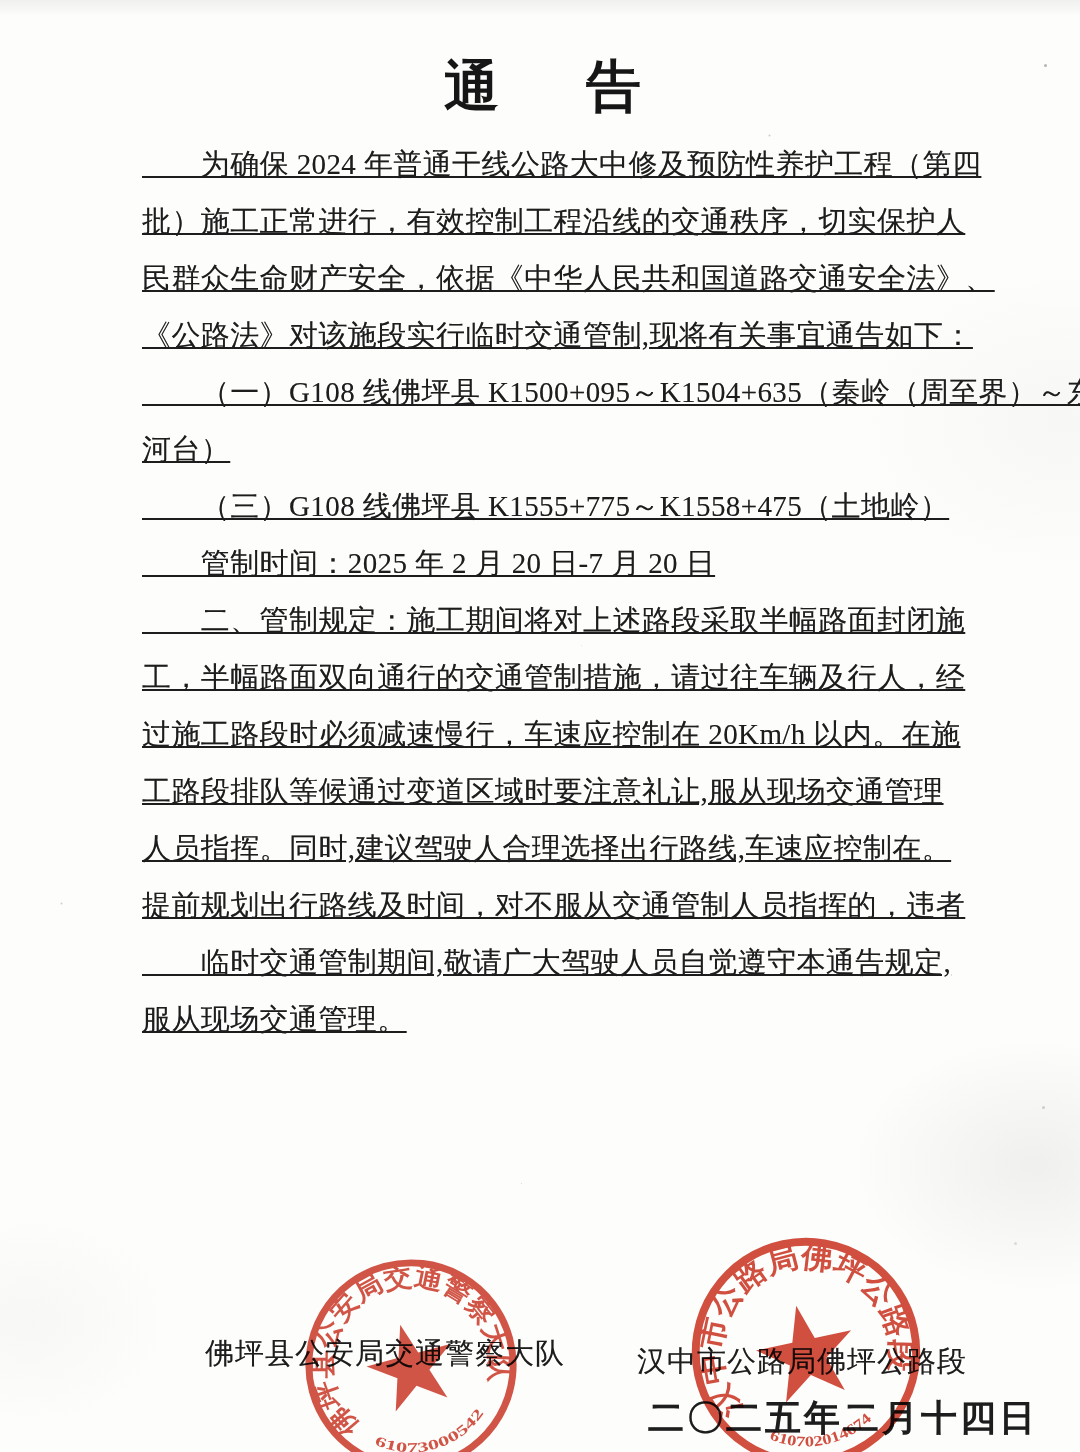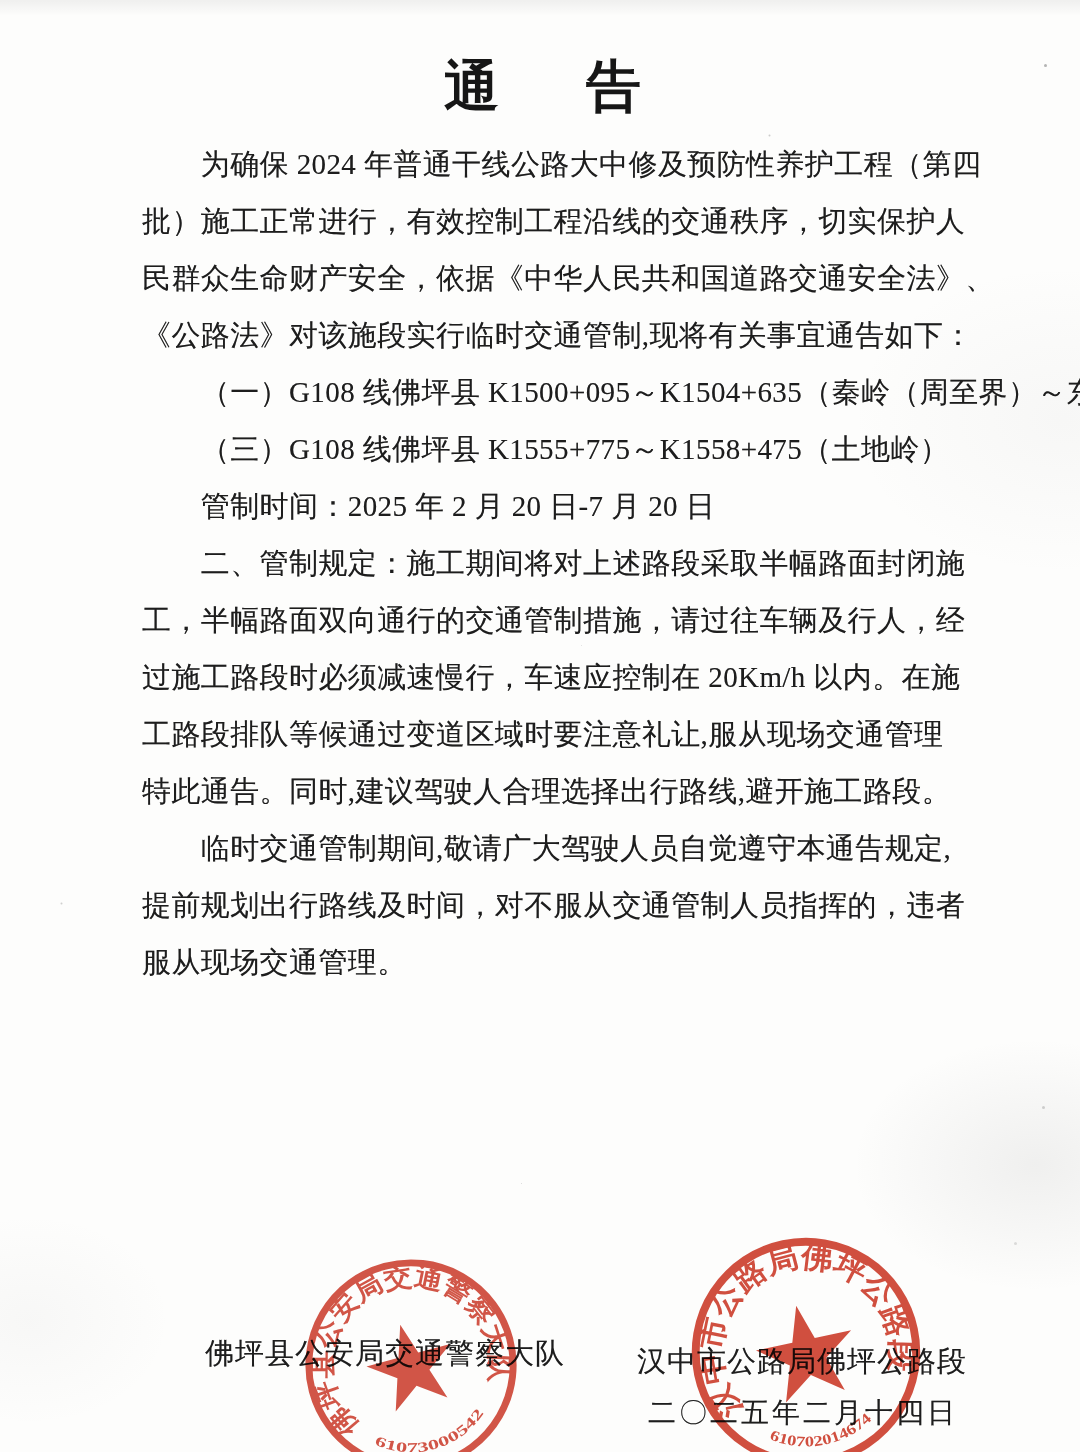--- a/index.html
+++ b/index.html
@@ -35,30 +35,31 @@
     text-align:center;font-size:55px;font-weight:700;color:#161616;
     letter-spacing:16px;padding-left:21px;box-sizing:border-box;
   }
   .body-text{
     position:absolute;left:142px;top:136px;width:836px;
     font-size:29px;color:#1d1d1d;
   }
   .body-line{
     line-height:57px;height:57px;white-space:nowrap;letter-spacing:0.4px;
     text-shadow:0 0 0.5px rgba(20,20,20,0.4);
+    text-decoration:underline;
   }
   .sig{
     position:absolute;font-size:29px;color:#1d1d1d;letter-spacing:1px;
     white-space:nowrap;text-shadow:0 0 0.5px rgba(20,20,20,0.4);
   }
   .sig-left{left:205px;top:1334px;}
   .sig-right{left:637px;top:1342px;}
   .date-line{
-    position:absolute;left:648px;top:1394px;font-size:28px;color:#1d1d1d;
-    letter-spacing:3px;white-space:nowrap;text-shadow:0 0 0.5px rgba(20,20,20,0.4);
+    position:absolute;left:648px;top:1394px;font-size:36px;color:#1d1d1d;
+    letter-spacing:3px;white-space:nowrap;text-shadow:0 0 0.5px rgba(20,20,20,0.4);font-weight:bold;
   }
   .seal{position:absolute;mix-blend-mode:multiply;opacity:0.86;}
   .seal-left{left:292px;top:1246px;width:238px;height:238px;}
   .seal-right{left:678px;top:1224px;width:256px;height:256px;}
   .seal text{font-family:"Liberation Serif","DejaVu Serif",serif;font-weight:700;}
 </style>
 </head>
 <body>
 
 <div class="page">
@@ -71,39 +72,40 @@
 
       <div class="body-line">批）施工正常进行，有效控制工程沿线的交通秩序，切实保护人</div>
 
       <div class="body-line">民群众生命财产安全，依据《中华人民共和国道路交通安全法》、</div>
 
       <div class="body-line">《公路法》对该施段实行临时交通管制,现将有关事宜通告如下：</div>
 
 
       <div class="body-line">　　（一）G108 线佛坪县 K1500+095～K1504+635（秦岭（周至界）～东</div>
 
+      <div class="body-line">河台）</div>
 
 
       <div class="body-line">　　（三）G108 线佛坪县 K1555+775～K1558+475（土地岭）</div>
 
       <div class="body-line">　　管制时间：2025 年 2 月 20 日-7 月 20 日</div>
 
       <div class="body-line">　　二、管制规定：施工期间将对上述路段采取半幅路面封闭施</div>
 
       <div class="body-line">工，半幅路面双向通行的交通管制措施，请过往车辆及行人，经</div>
 
       <div class="body-line">过施工路段时必须减速慢行，车速应控制在 20Km/h 以内。在施</div>
 
       <div class="body-line">工路段排队等候通过变道区域时要注意礼让,服从现场交通管理</div>
 
-      <div class="body-line">特此通告。同时,建议驾驶人合理选择出行路线,避开施工路段。</div>
+      <div class="body-line">人员指挥。同时,建议驾驶人合理选择出行路线,车速应控制在。</div>
+
+      <div class="body-line">提前规划出行路线及时间，对不服从交通管制人员指挥的，违者</div>
 
       <div class="body-line">　　临时交通管制期间,敬请广大驾驶人员自觉遵守本通告规定,</div>
-
-      <div class="body-line">提前规划出行路线及时间，对不服从交通管制人员指挥的，违者</div>
 
       <div class="body-line">服从现场交通管理。</div>
 
 
     </div>
 
   <div class="sig sig-left">佛坪县公安局交通警察大队</div>
   <div class="sig sig-right">汉中市公路局佛坪公路段</div>
   <div class="date-line">二〇二五年二月十四日</div>
 

